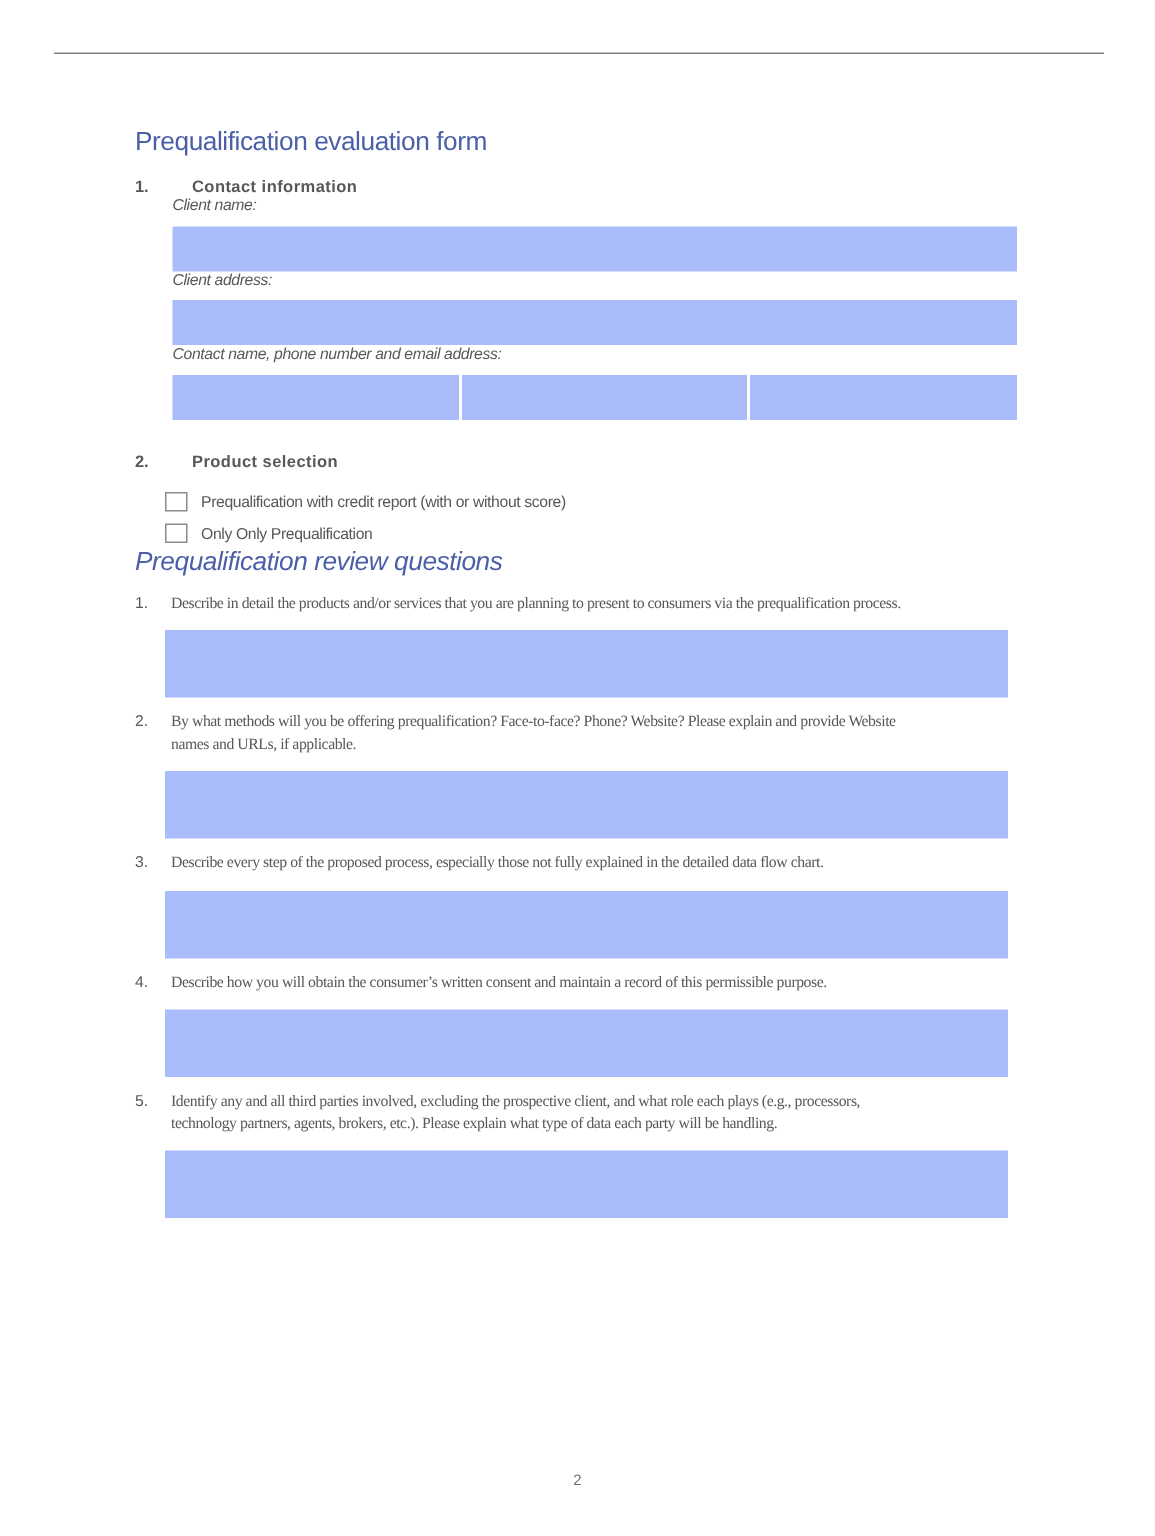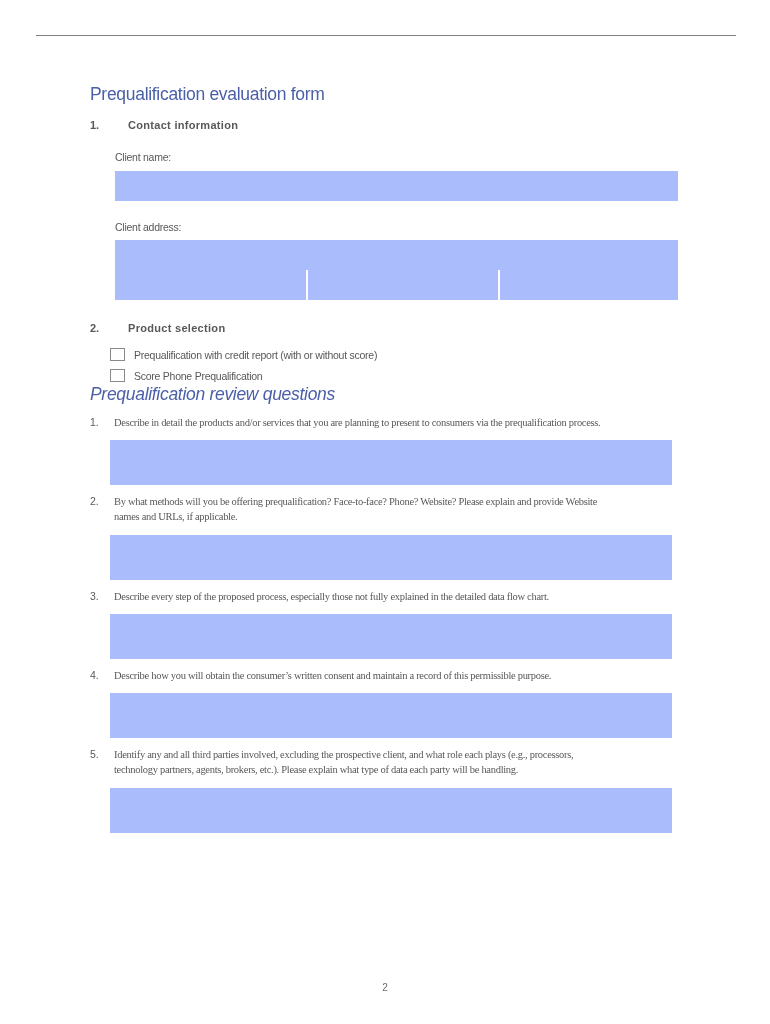--- a/index.html
+++ b/index.html
@@ -70,23 +70,24 @@
   }
 
   
   .field-group {
     margin-left: 25px;
   }
   .field-label {
     font-size: 10.5px;
     color: #58585a;
     letter-spacing: -0.25px;
-    margin-top: 20px;
+    margin-top: 0;
     margin-bottom: 6px;
     line-height: 1.3;
+    font-style: italic;
   }
   .fill-box {
     background: #aabcfb;
     height: 30px;
     width: 563px;
     box-sizing: border-box;
   }
   .fill-box.split {
     display: flex;
     background: transparent;
@@ -190,41 +191,42 @@
     </div>
 
     <div class="field-group">
 
       <div class="field-label">Client name:</div>
       <div class="fill-box"></div>
 
       <div class="field-label">Client address:</div>
       <div class="fill-box"></div>
 
+      <div class="field-label">Contact name, phone number and email address:</div>
       <div class="fill-box split">
         <div class="cell c1"></div>
         <div class="cell c2"></div>
         <div class="cell c3"></div>
       </div>
 
     </div>
 
     <div class="num-heading" style="margin-top:22px;">
       <span class="num">2.</span>
       <span class="htext">Product selection</span>
     </div>
 
     <div class="check-list">
       <div class="check-row">
         <span class="checkbox"></span>
         <span class="check-label">Prequalification with credit report (with or without score)</span>
       </div>
       <div class="check-row">
         <span class="checkbox"></span>
-        <span class="check-label">Score Phone Prequalification</span>
+        <span class="check-label">Only Only Prequalification</span>
       </div>
     </div>
 
     <h1 class="section-title questions-title">Prequalification review questions</h1>
 
     <div class="q-item">
       <div class="q-num">1.</div>
       <div class="q-body">
         <div class="q-text">Describe in detail the products and/or services that you are planning to present to consumers via the prequalification process.</div>
         <div class="q-answer"></div>

